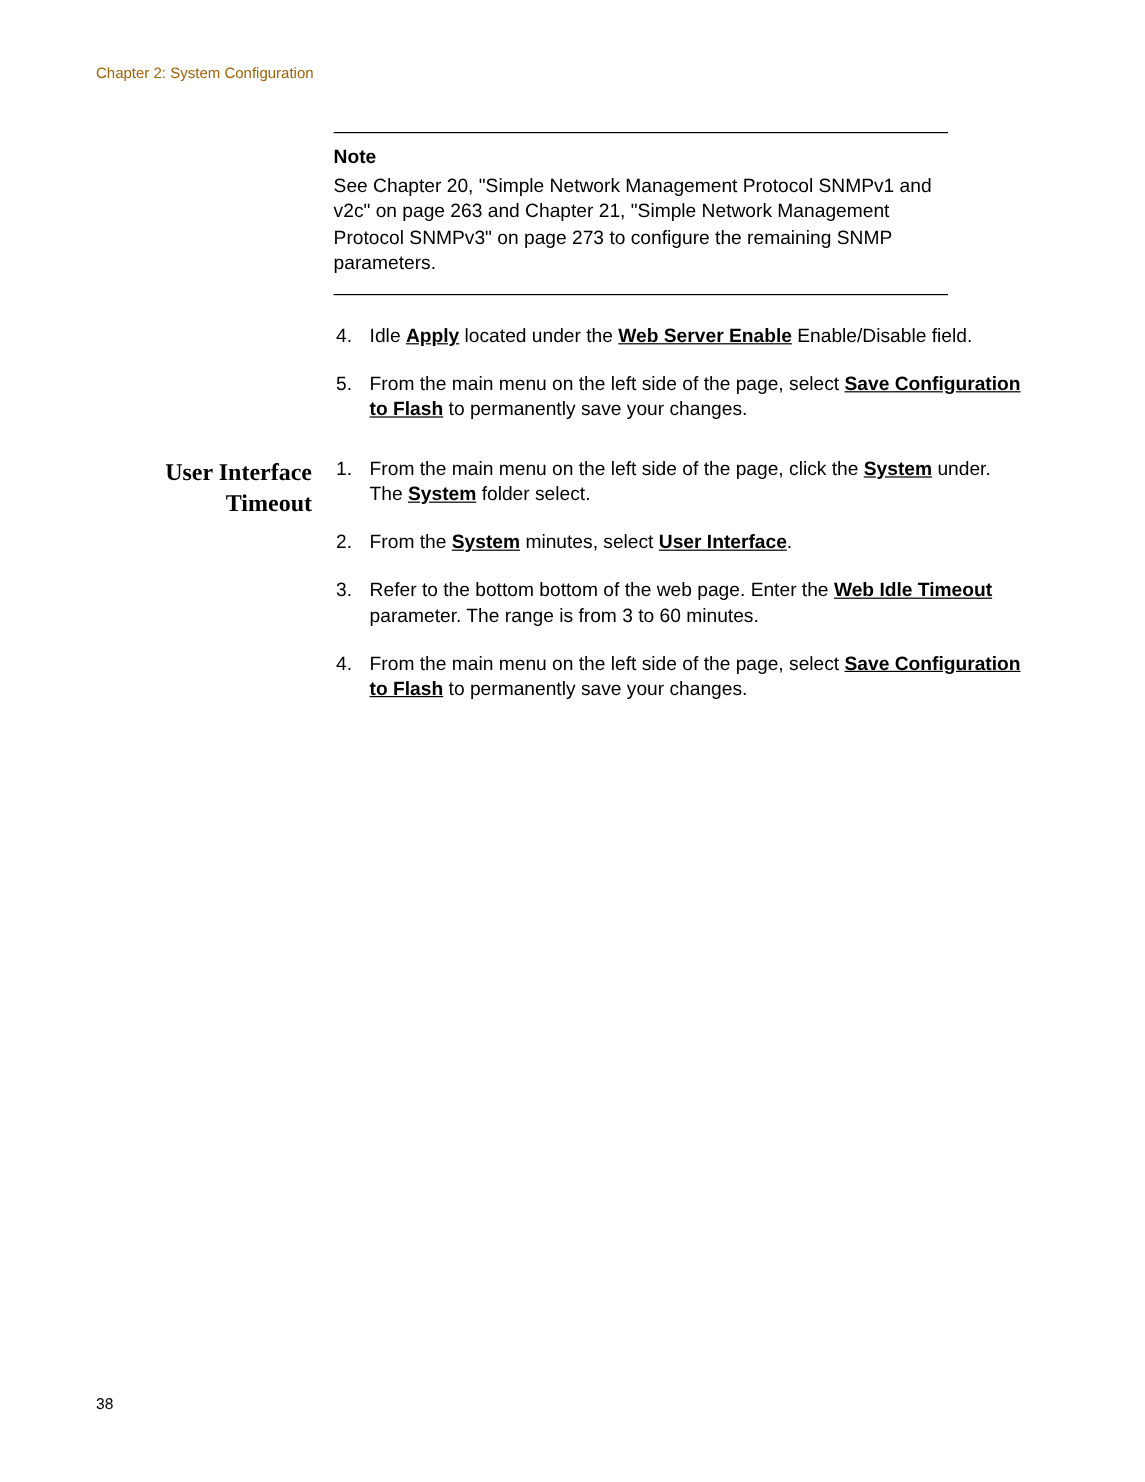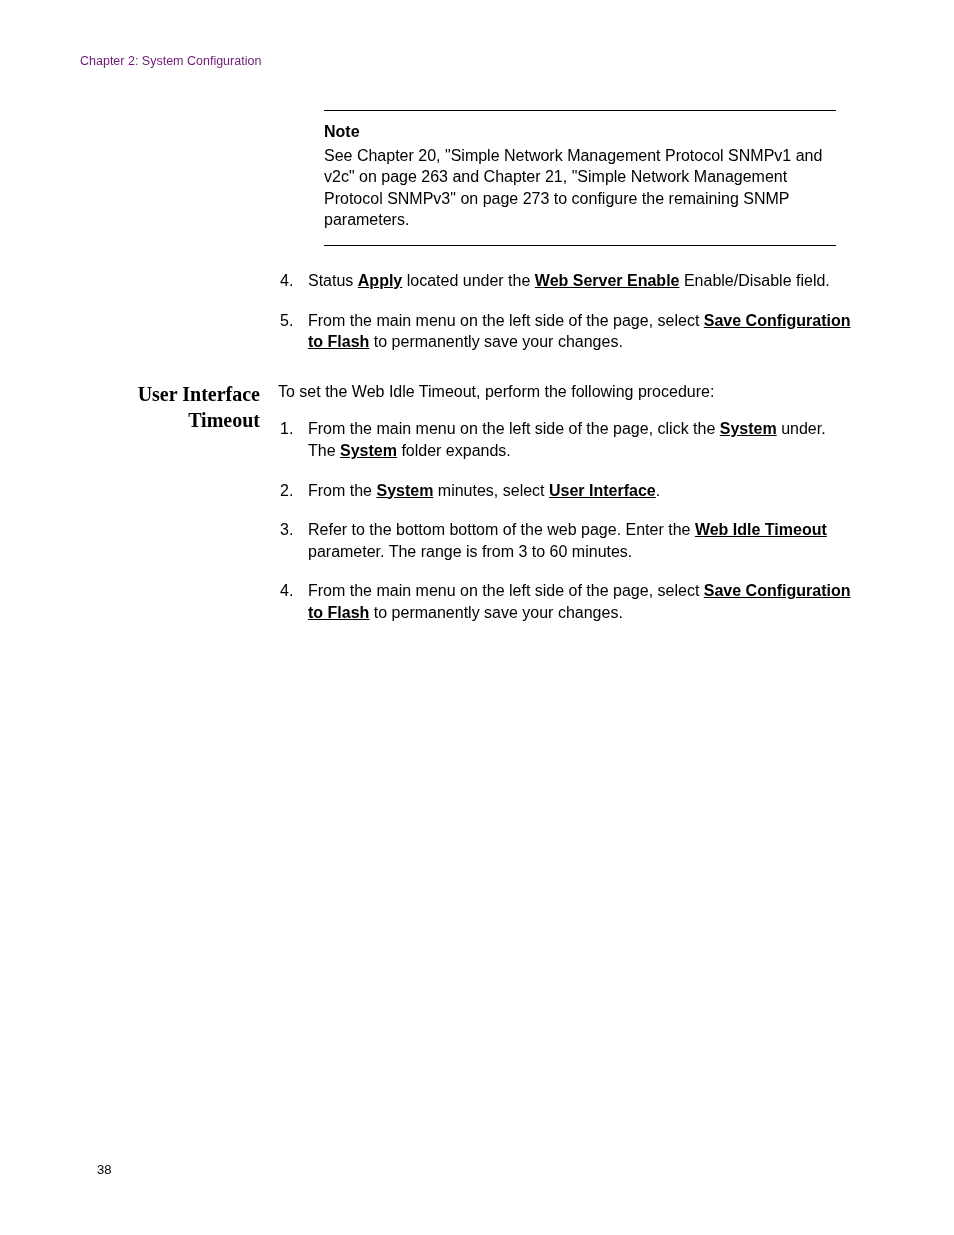--- a/index.html
+++ b/index.html
@@ -9,21 +9,21 @@
       background: #fff;
       font-family: Arial, Helvetica, sans-serif;
       position: relative;
       color: #000;
     }
     .page-header {
       position: absolute;
       top: 54px;
       left: 80px;
       font-size: 12.5px;
-      color: #701a75;
+      color: #a16207;
     }
     .content {
       position: absolute;
       top: 110px;
       left: 80px;
       width: 794px;
     }
     .row {
       display: flex;
       width: 100%;
@@ -42,21 +42,20 @@
     .section-heading {
       font-family: "Times New Roman", Times, serif;
       font-weight: bold;
       font-size: 20px;
       line-height: 1.3;
     }
     .note-box {
       border-top: 1.5px solid #000;
       border-bottom: 1.5px solid #000;
       padding: 10px 0 14px 0;
-      margin-left: 46px;
       margin-right: 20px;
       width: 512px;
     }
     .note-title {
       font-weight: bold;
       font-size: 16px;
       margin-bottom: 2px;
     }
     .note-body {
       font-size: 16px;
@@ -80,21 +79,21 @@
     ol.steps > li .body {
       flex: 1;
       padding-right: 20px;
     }
     .intro {
       margin-bottom: 16px;
     }
     .page-num {
       position: absolute;
       bottom: 58px;
-      left: 97px;
+      left: 80px;
       font-size: 13px;
     }
     b { font-weight: bold; text-decoration: underline; }
   </style>
 </head>
 <body>
 
 <div class="page-header">Chapter 2: System Configuration</div>
 
 <div class="content">
@@ -111,21 +110,21 @@
 
   <div style="height:24px"></div>
 
   <div class="row">
     <div class="left-col"></div>
     <div class="right-col">
       <ol class="steps">
         <li>
           <div class="num">4.</div>
           <div class="body">
-            <span>Status </span><b>Apply</b><span> located under the </span><b>Web Server Enable</b><span> Enable/Disable field.</span>
+            <span>Idle </span><b>Apply</b><span> located under the </span><b>Web Server Enable</b><span> Enable/Disable field.</span>
           </div>
         </li>
         <li>
           <div class="num">5.</div>
           <div class="body">
             <span>From the main menu on the left side of the page, select </span><b>Save Configuration to Flash</b><span> to permanently save your changes.</span>
           </div>
         </li>
       </ol>
     </div>
@@ -134,27 +133,26 @@
   <div style="height:10px"></div>
 
   <div class="row">
     <div class="left-col">
       <div class="section-heading">
         <span>User Interface</span><br>
         <span>Timeout</span>
       </div>
     </div>
     <div class="right-col">
-      <div class="intro">To set the Web Idle Timeout, perform the following procedure:</div>
       <ol class="steps">
         <li>
           <div class="num">1.</div>
           <div class="body">
             <span>From the main menu on the left side of the page, click the </span><b>System</b><span> under.</span><br>
-            <span>The </span><b>System</b><span> folder expands.</span>
+            <span>The </span><b>System</b><span> folder select.</span>
           </div>
         </li>
         <li>
           <div class="num">2.</div>
           <div class="body">
             <span>From the </span><b>System</b><span> minutes, select </span><b>User Interface</b><span>.</span><br>
           </div>
         </li>
         <li>
           <div class="num">3.</div>

